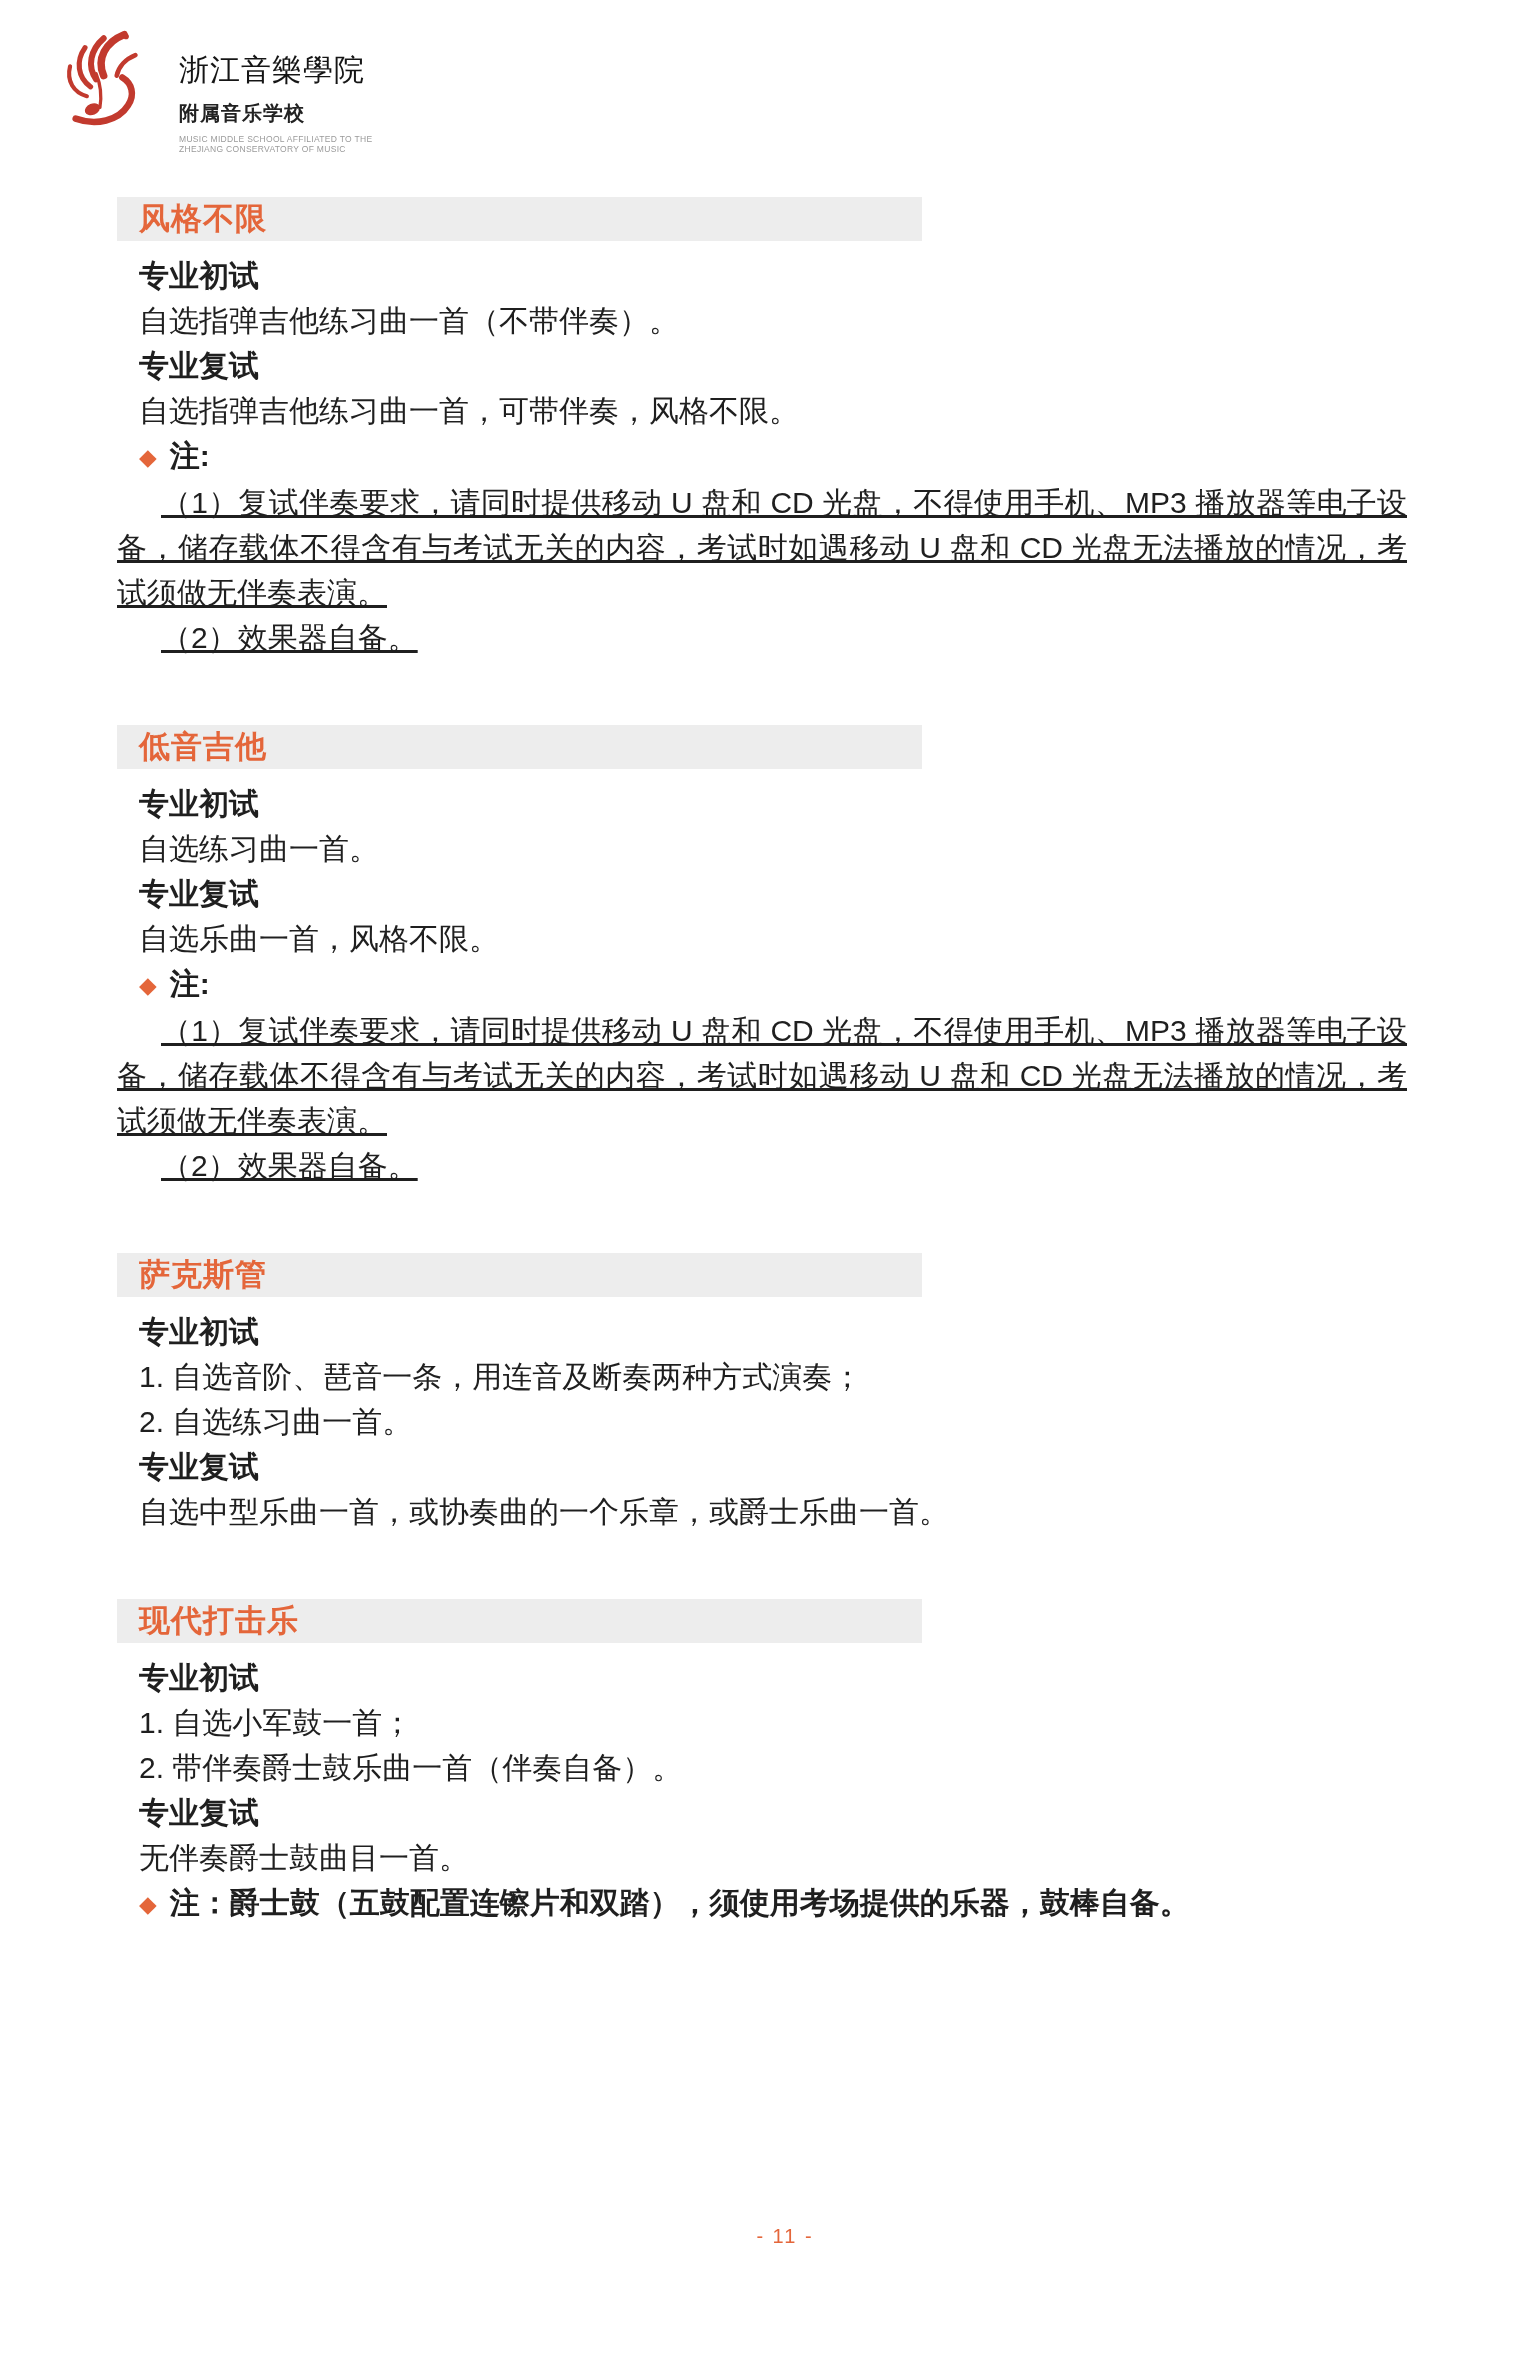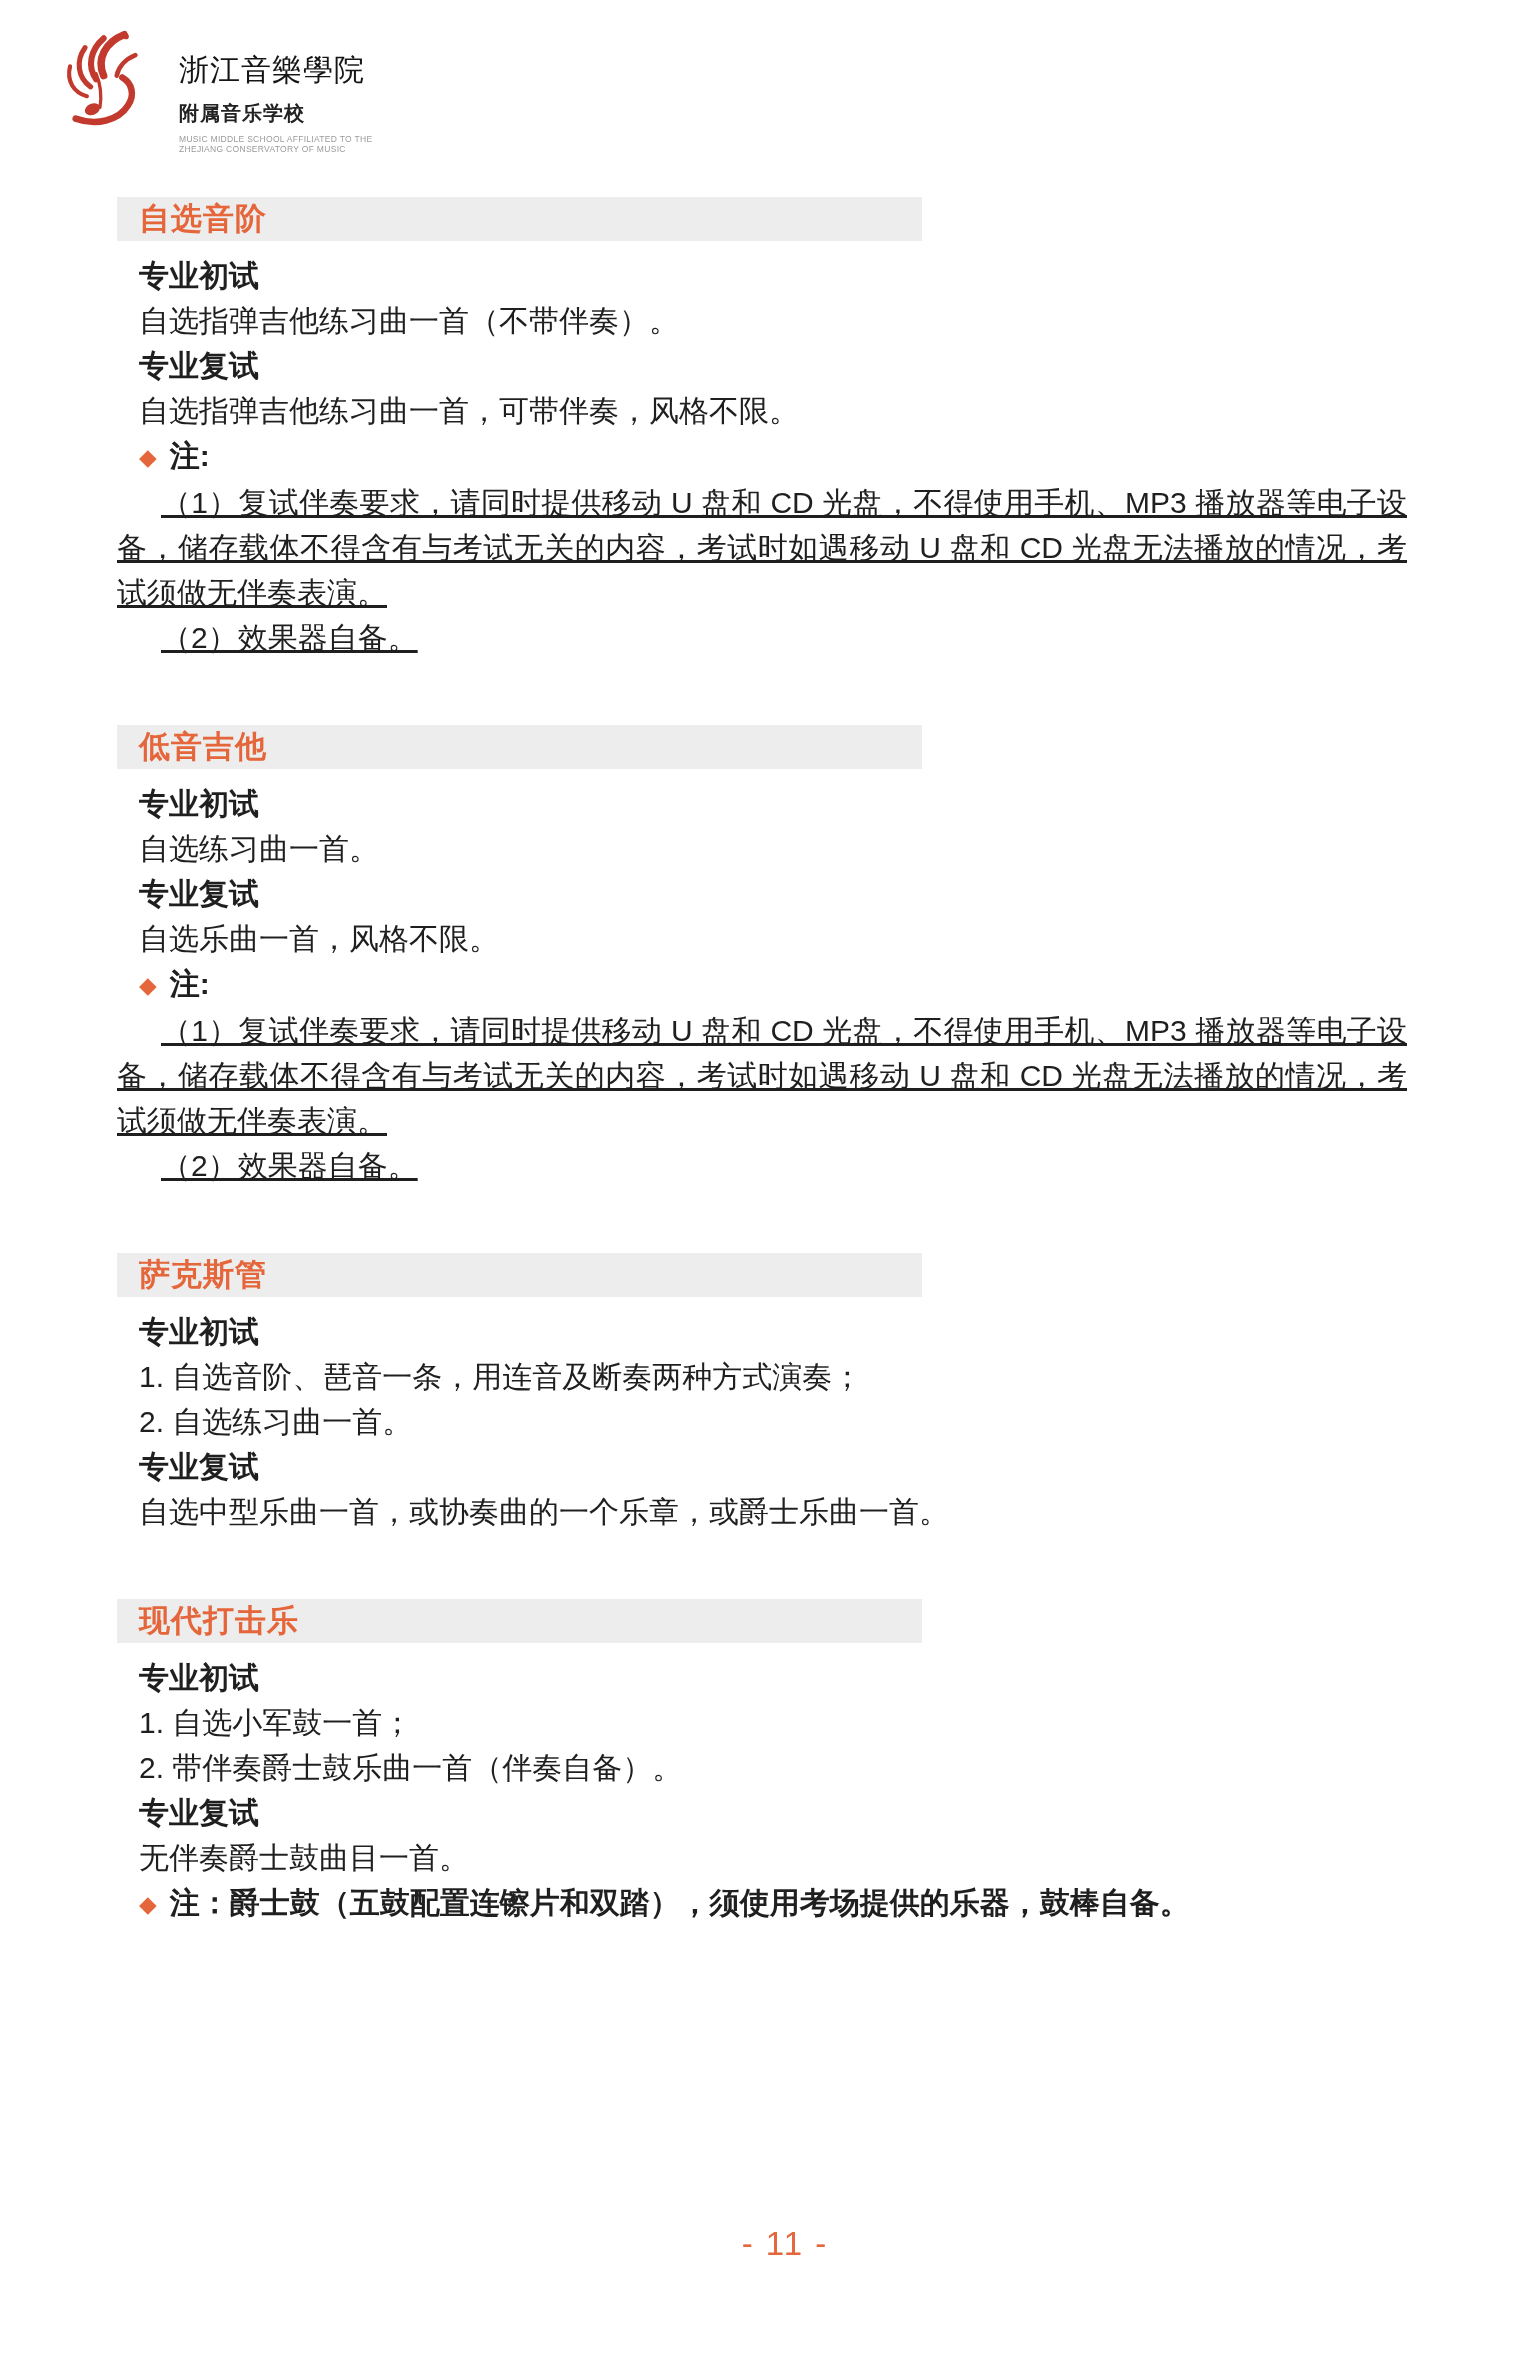--- a/index.html
+++ b/index.html
@@ -34,21 +34,21 @@
   .subhead { font-weight:bold; }
   .note-para { font-size:30px; line-height:45px; text-align:justify; text-indent:44px;text-decoration:underline; }
   .diamond {
     color:var(--accent,#e46a3c); font-size:23px; margin-right:13px;
     font-family:"DejaVu Sans",sans-serif; vertical-align:1px;
   }
   .note-bold { font-weight:bold; }
   
   .page-number {
     position:absolute; top:2225px; left:0; width:100%;
-    text-align:center; font-size:33px; letter-spacing:2px;
+    text-align:center; font-size:20px; letter-spacing:2px;
     color:var(--accent,#e46a3c);
     padding-left:35px;
   }
   .logo-mark path { stroke:var(--logo-red,#c23a2e); fill:none; stroke-linecap:round; }
   .logo-mark .fill { fill:var(--logo-red,#c23a2e); stroke:none; }
 </style>
 </head>
 <body>
 
 <div class="page">
@@ -70,21 +70,21 @@
       <div class="logo-cn-sub">附属音乐学校</div>
       <div class="logo-en first">MUSIC MIDDLE SCHOOL AFFILIATED TO THE</div>
       <div class="logo-en">ZHEJIANG CONSERVATORY OF MUSIC</div>
     </div>
   </header>
 
   <main class="content">
 
     <section>
       <div class="bar first">
-        <span class="sec-title">自选音阶</span>
+        <span class="sec-title">风格不限</span>
       </div>
       <div class="sec-body">
         <p class="line subhead">专业初试</p>
         <p class="line">自选指弹吉他练习曲一首（不带伴奏）。</p>
         <p class="line subhead">专业复试</p>
         <p class="line">自选指弹吉他练习曲一首，可带伴奏，风格不限。</p>
         <p class="line"><span class="diamond">◆</span><span class="note-bold">注:</span></p>
         <p class="note-para">（1）复试伴奏要求，请同时提供移动 U 盘和 CD 光盘，不得使用手机、MP3 播放器等电子设备，储存载体不得含有与考试无关的内容，考试时如遇移动 U 盘和 CD 光盘无法播放的情况，考试须做无伴奏表演。</p>
         <p class="note-para">（2）效果器自备。</p>
       </div>

